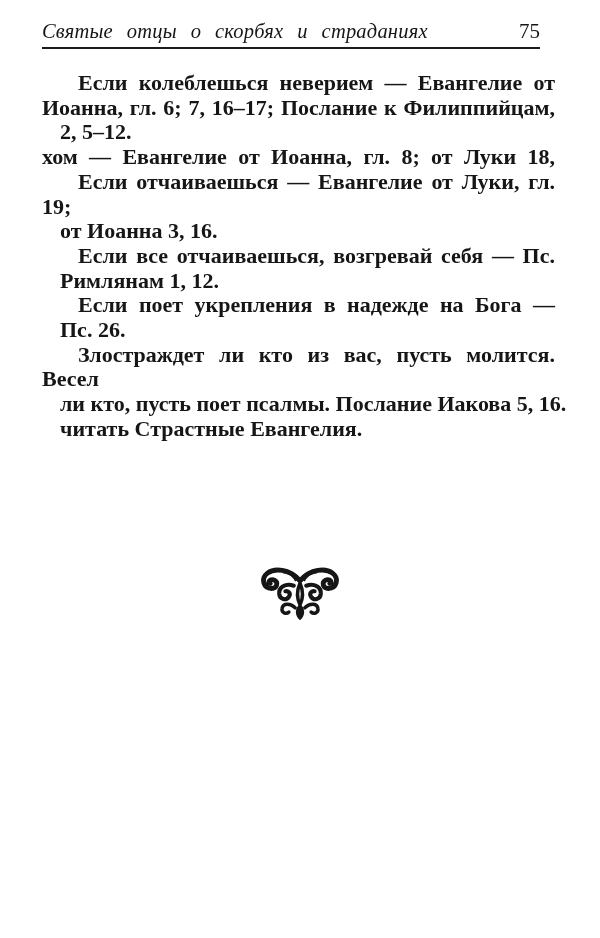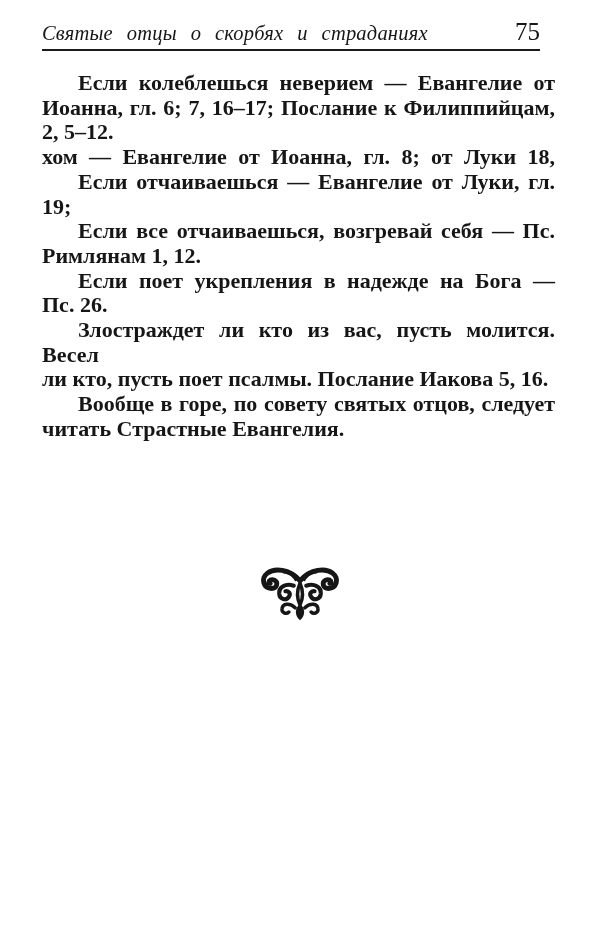--- a/index.html
+++ b/index.html
@@ -29,21 +29,21 @@
   }
   .running-title {
     font-style: italic;
     font-size: 20.5px;
     line-height: 23px;
     word-spacing: 0.42em;
     letter-spacing: 0.2px;
     white-space: nowrap;
   }
   .page-number {
-    font-size: 25px;
+    font-size: 21px;
     line-height: 23px;
   }
   .header-rule {
     margin-top: 4px;
     border-bottom: 2.5px solid #1b1b1b;
     height: 0;
   }
   .body-text {
     position: absolute;
     left: 42px;
@@ -59,20 +59,21 @@
   .line.j {
     text-align: justify;
     text-align-last: justify;
   }
   .line.first {
     text-indent: 36px;
   }
   .line.last {
     text-align: left;
     text-align-last: left;
+    margin-left: 18px;
   }
   .ornament-wrap {
     position: absolute;
     top: 563px;
     left: 0;
     width: 600px;
     display: flex;
     justify-content: center;
   }
 </style>
@@ -96,39 +97,39 @@
       <div class="line j">Иоанна, гл. 6; 7, 16–17; Послание к Филиппийцам,</div>
       <div class="line last">2, 5–12.</div>
     </div>
 
     <div>
       <div class="line j">хом — Евангелие от Иоанна, гл. 8; от Луки 18,</div>
     </div>
 
     <div>
       <div class="line j first">Если отчаиваешься — Евангелие от Луки, гл. 19;</div>
+      <div class="line last">от Иоанна 3, 16.</div>
     </div>
 
     <div>
       <div class="line j first">Если все отчаиваешься, возгревай себя — Пс.</div>
       <div class="line last">Римлянам 1, 12.</div>
     </div>
 
     <div>
       <div class="line j first">Если поет укрепления в надежде на Бога —</div>
       <div class="line last">Пс. 26.</div>
     </div>
 
     <div>
       <div class="line j first">Злостраждет ли кто из вас, пусть молится. Весел</div>
       <div class="line last">ли кто, пусть поет псалмы. Послание Иакова 5, 16.</div>
     </div>
 
     <div>
-      <div class="line j first">Вообще в горе, по совету святых отцов, следует</div>
       <div class="line last">читать Страстные Евангелия.</div>
     </div>
 
   </div>
 
   <div class="ornament-wrap">
     <svg viewBox="0 0 130 84" width="90" height="62" aria-hidden="true">
       <g fill="none" stroke="#161616" stroke-linecap="round">
         <path d="M64 22 C50 6 28 4 18 12 C8 20 12 34 24 34 C32 34 34 25 28 22 C24 20 20 22 20 26" stroke-width="7"></path>
         <path d="M66 22 C80 6 102 4 112 12 C122 20 118 34 106 34 C98 34 96 25 102 22 C106 20 110 22 110 26" stroke-width="7"></path>

